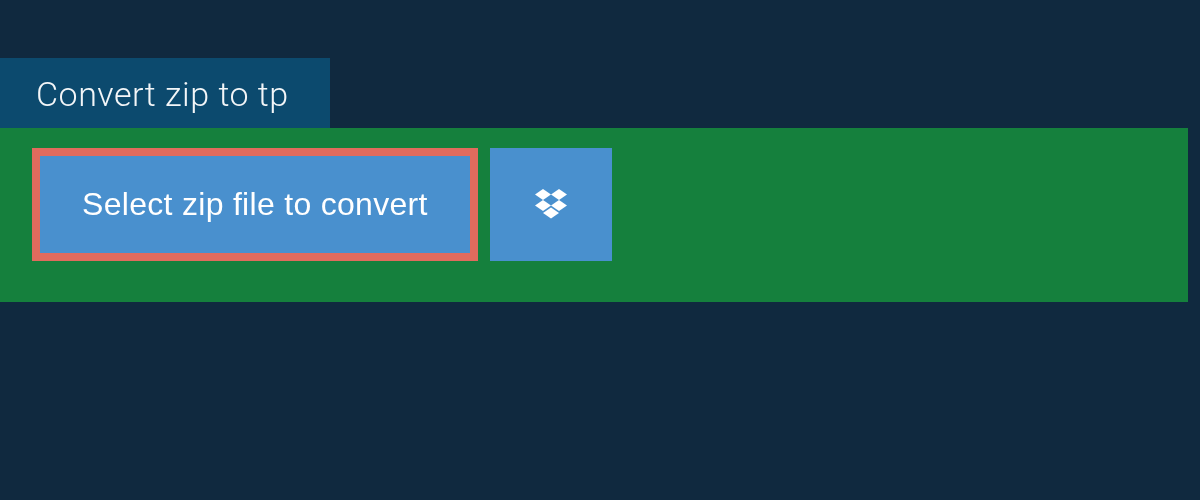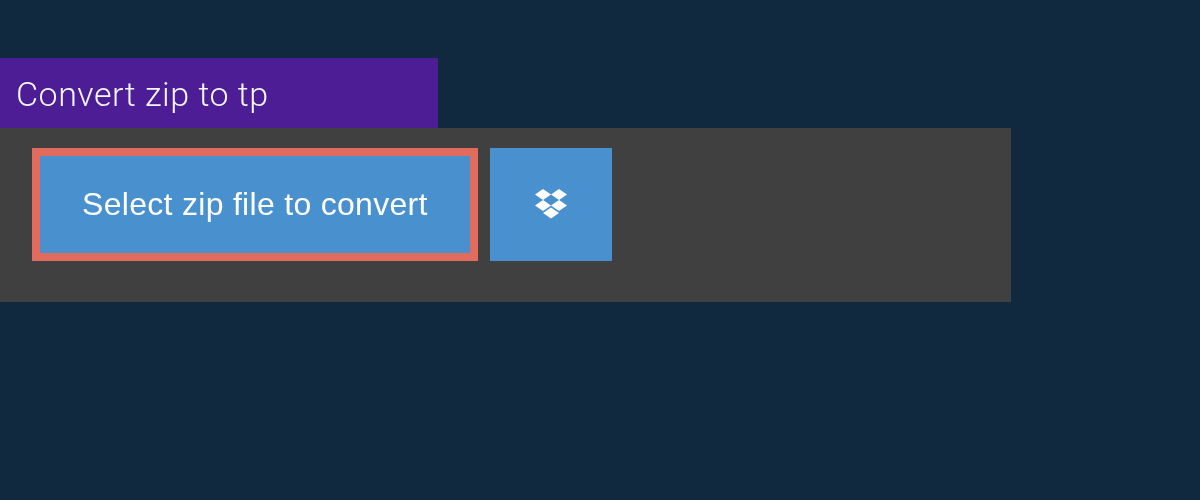--- a/index.html
+++ b/index.html
@@ -11,37 +11,37 @@
       width: 1200px;
       height: 500px;
       background: #10293f;
       font-family: -apple-system, BlinkMacSystemFont, "Segoe UI", Roboto, Helvetica, Arial, sans-serif;
       overflow: hidden;
     }
     .tab-header {
       position: absolute;
       top: 58px;
       left: 0;
-      background: #4c1d95;
-      padding: 16px 28px 18px 16px;
-      width: 438px;
+      background: #0c4a6e;
+      padding: 16px 28px 18px 36px;
+      width: 330px;
     }
     .tab-title {
       color: #f3f6f8;
       font-size: 34px;
       font-weight: 300;
       letter-spacing: 0.5px;
     }
     .panel {
       position: absolute;
       top: 128px;
       left: 0;
-      width: 1011px;
+      width: 1188px;
       height: 174px;
-      background: #404040;
+      background: #15803d;
     }
     .button-row {
       position: absolute;
       top: 20px;
       left: 32px;
       display: flex;
       gap: 12px;
       align-items: stretch;
     }
     .select-button-wrap {

